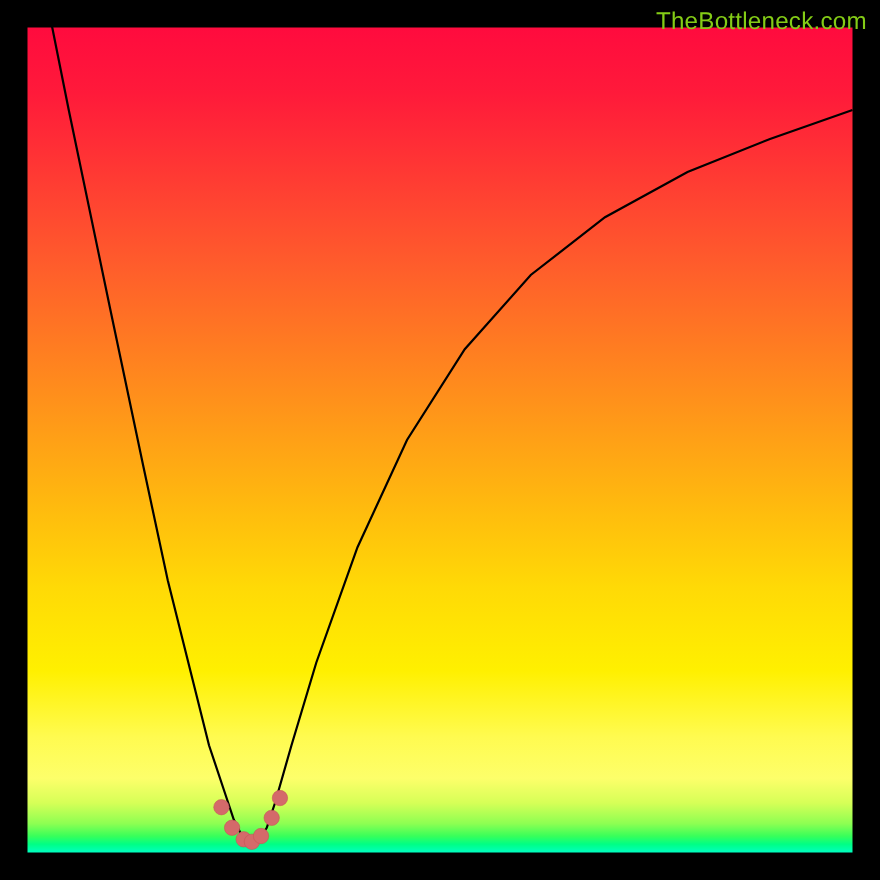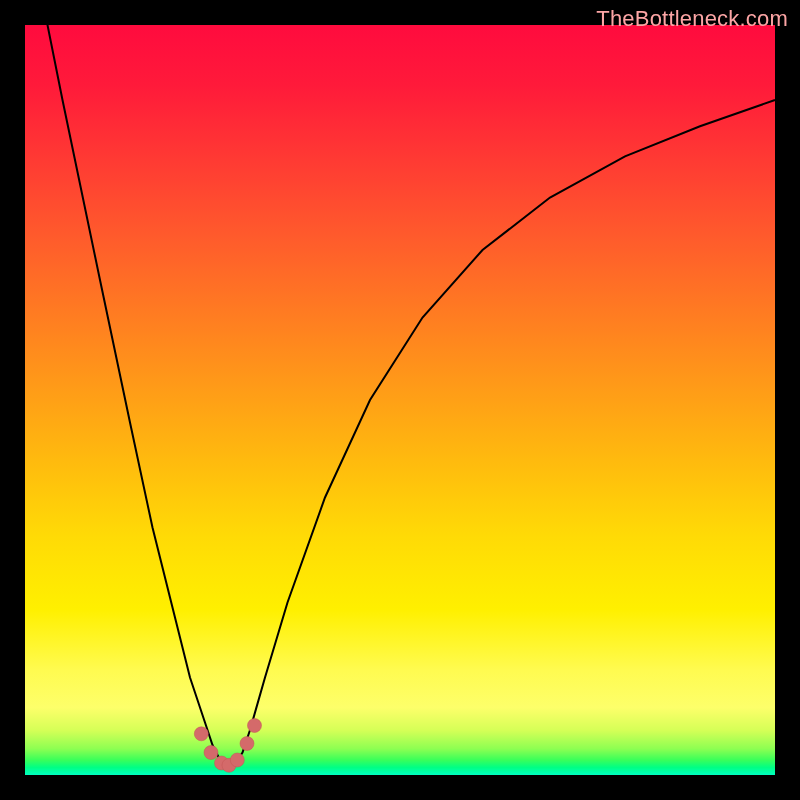--- a/index.html
+++ b/index.html
@@ -57,21 +57,21 @@
   }
   .dot {
     fill: #d46a6a;
     stroke: #c45555;
     stroke-width: 0.5;
   }
   .watermark {
     position: absolute;
     top: 6px;
     right: 12px;
-    color: #fca5a5;
+    color: #84cc16;
     font-size: 22px;
     letter-spacing: 0.2px;
     user-select: none;
     text-align: center;
   }
 </style>
 </head>
 <body>
 
 <div class="frame">

